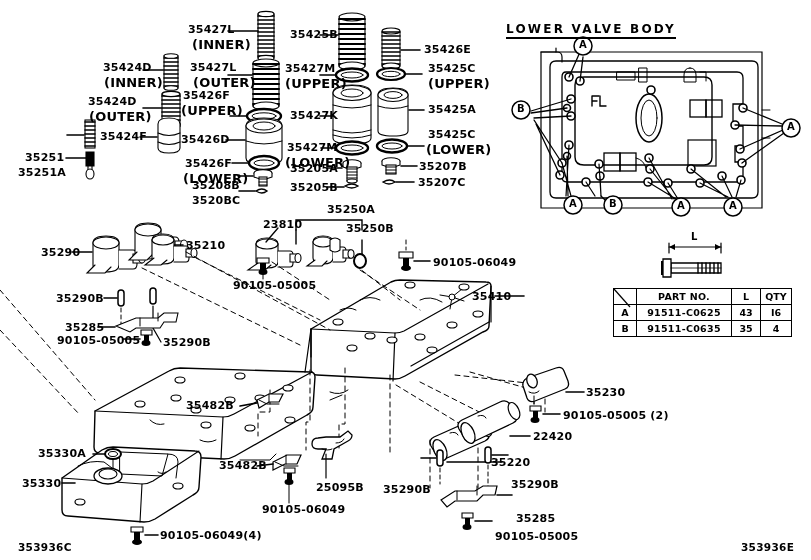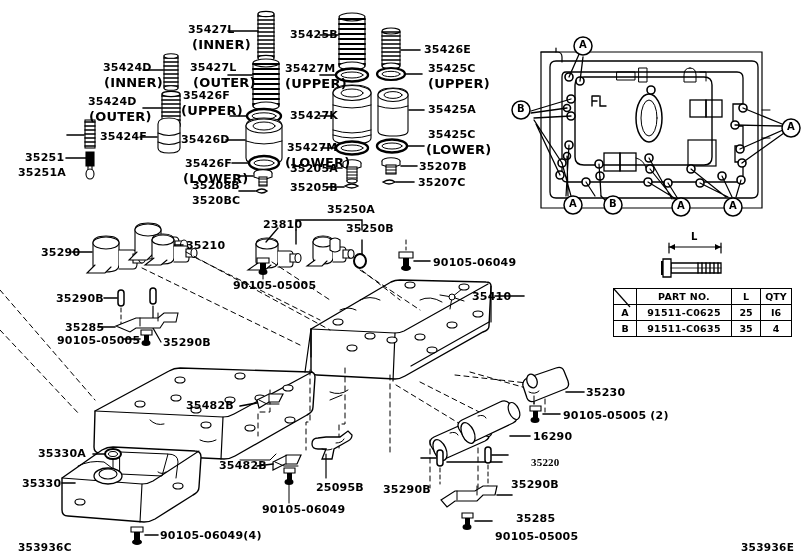--- a/index.html
+++ b/index.html
@@ -597,20 +597,21 @@
     <g>
       <path d="M462,513 h11 v5 h-11 z" fill="#fff"></path>
       <path d="M465,518 h5 v8 h-5 z" fill="#000" stroke="none"></path>
       <ellipse cx="467" cy="527" rx="4.5" ry="3" fill="#000" stroke="none"></ellipse>
     </g>
     <line x1="475" y1="521" x2="492" y2="521" stroke-width="1.6"></line>
 
     </g>
   </svg>
 
+  <div class="ttl" style="left:506px;top:22px;">LOWER VALVE BODY</div>
 
   <div class="lbl l10" style="left:579px;top:39px;">A</div>
   <div class="lbl l10" style="left:517px;top:103px;">B</div>
   <div class="lbl l10" style="left:787px;top:121px;">A</div>
   <div class="lbl l10" style="left:569px;top:198px;">A</div>
   <div class="lbl l10" style="left:609px;top:198px;">B</div>
   <div class="lbl l10" style="left:677px;top:200px;">A</div>
   <div class="lbl l10" style="left:729px;top:200px;">A</div>
 
   <div class="lbl l10" style="left:691px;top:231px;">L</div>
@@ -702,23 +703,23 @@
   <div class="lbl l11" style="left:219px;top:459px;">35482B</div>
 
   <div class="lbl l11" style="left:316px;top:481px;">25095B</div>
 
   <div class="lbl l11" style="left:262px;top:503px;">90105-06049</div>
 
   <div class="lbl l11" style="left:586px;top:386px;">35230</div>
 
   <div class="lbl l11" style="left:563px;top:409px;">90105-05005 (2)</div>
 
-  <div class="lbl l11" style="left:533px;top:430px;">16290</div>
-
-  <div class="lbl l11" style="left:531px;top:456px;font-family:Liberation Serif, serif;">35220</div>
+  <div class="lbl l11" style="left:533px;top:430px;">22420</div>
+
+  <div class="lbl l11" style="left:491px;top:456px;">35220</div>
 
   <div class="lbl l11" style="left:383px;top:483px;">35290B</div>
 
   <div class="lbl l11" style="left:511px;top:478px;">35290B</div>
 
   <div class="lbl l11" style="left:516px;top:512px;">35285</div>
 
   <div class="lbl l11" style="left:495px;top:530px;">90105-05005</div>
 
   <div class="lbl l11" style="left:38px;top:447px;">35330A</div>
@@ -731,21 +732,21 @@
     <tbody>
         <tr>
       <th class="c0"></th>
       <th class="c1">PART NO.</th>
       <th class="c2">L</th>
       <th class="c3">QTY</th>
     </tr>
     <tr>
       <td class="c0">A</td>
       <td class="c1">91511-C0625</td>
-      <td class="c2">25</td>
+      <td class="c2">43</td>
       <td class="c3">I6</td>
     </tr>
     <tr>
       <td class="c0">B</td>
       <td class="c1">91511-C0635</td>
       <td class="c2">35</td>
       <td class="c3">4</td>
     </tr>
   </tbody>
     </table>

